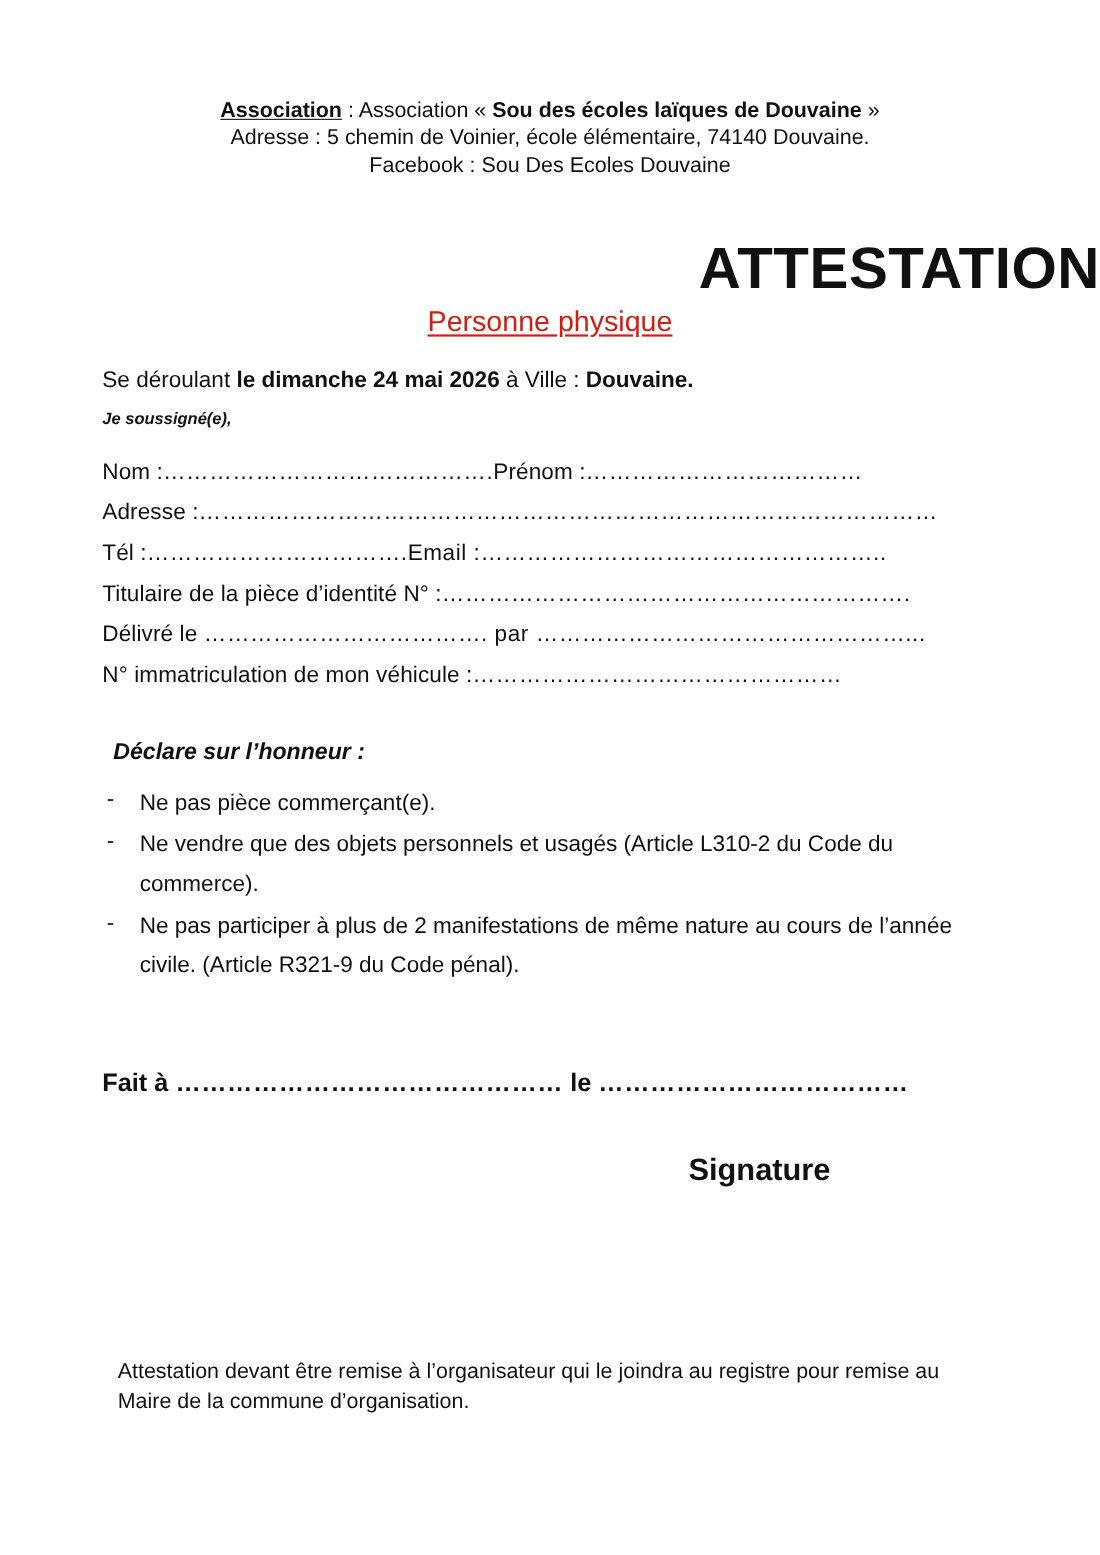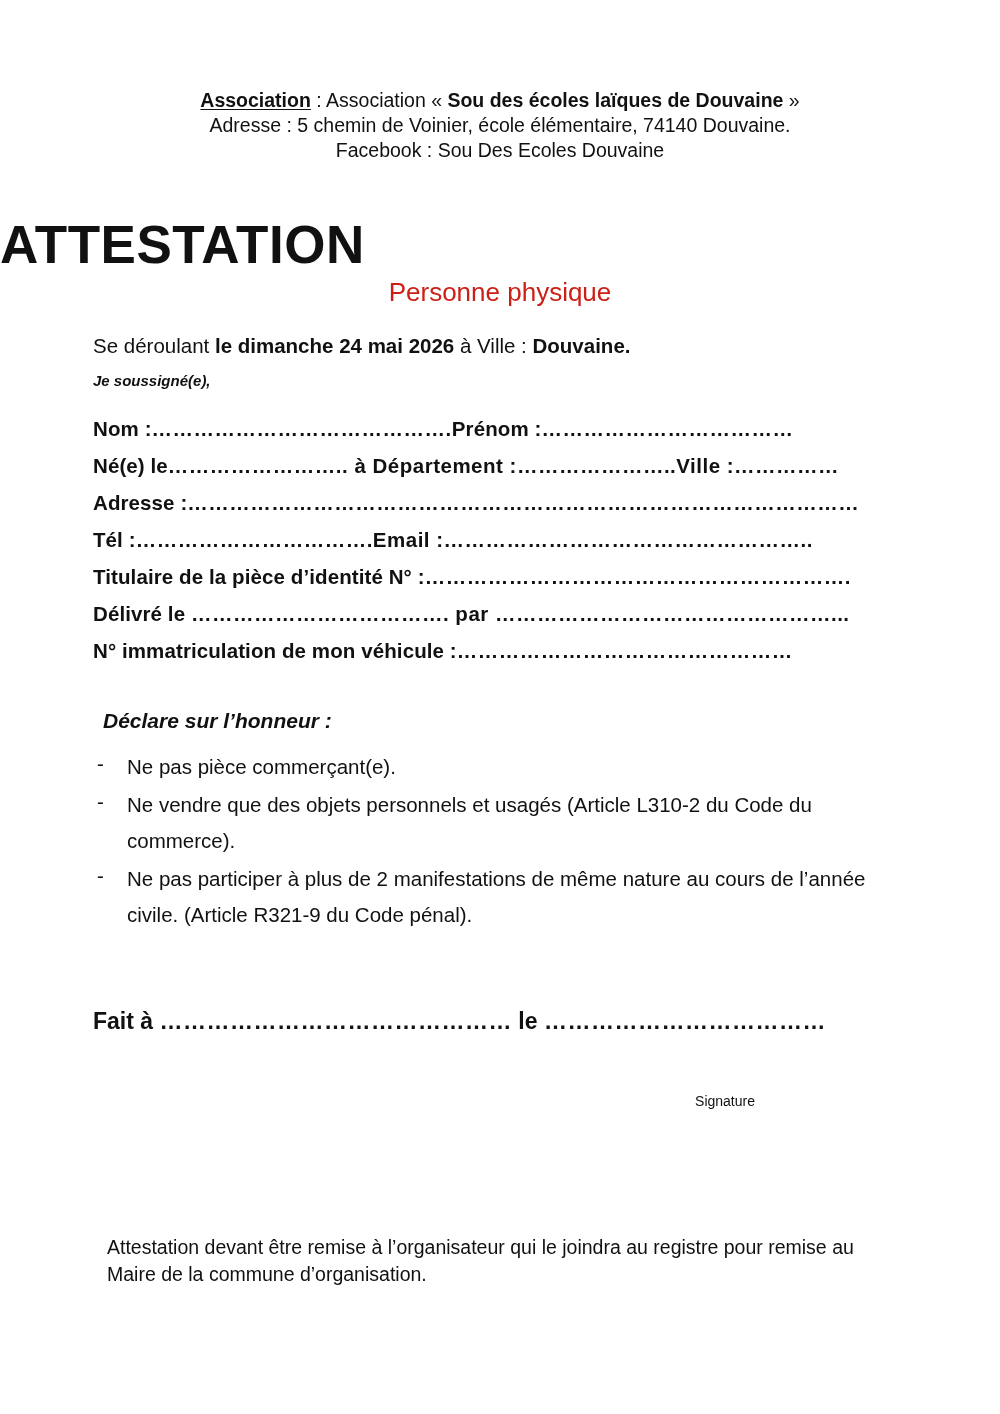--- a/index.html
+++ b/index.html
@@ -41,37 +41,38 @@
     text-decoration: underline;
     text-underline-offset: 2px;
   }
 
   
   .doc-title {
     position: absolute;
     left: 0;
     right: 0;
     top: 216px;
-    text-align: left;
+    text-align: right;
     font-size: 53px;
     font-weight: bold;
     letter-spacing: 0.5px;
     line-height: 58px;
   }
   .doc-subtitle {
     position: absolute;
     left: 0;
     right: 0;
     top: 276px;
     text-align: center;
     font-size: 26px;
     line-height: 32px;
     color: #cc2017;
   }
   .doc-subtitle span {
+    text-decoration: underline;
     text-underline-offset: 3px;
   }
 
   
   .body-block {
     position: absolute;
     left: 93px;
     right: 93px;
     top: 332px;
   }
@@ -90,21 +91,20 @@
     font-weight: bold;
     line-height: 26px;
     margin: 0 0 16px 0;
   }
 
   
   .form-list {
     margin: 0;
     padding: 0;
     list-style: none;
-    font-weight: bold;
   }
   .form-line {
     font-size: 20.5px;
     line-height: 37px;
     white-space: nowrap;
     overflow: hidden;
     letter-spacing: 0.1px;
   }
   .dots { letter-spacing: 0.5px; }
 
@@ -148,22 +148,22 @@
     line-height: 32px;
     margin-top: 72px;
     white-space: nowrap;
   }
   .signature-row {
     margin-top: 50px;
     text-align: right;
     padding-right: 152px;
   }
   .signature-label {
-    font-size: 14px;
-    font-weight: normal;
+    font-size: 28px;
+    font-weight: bold;
     line-height: 28px;
   }
 
   
   .footer-note {
     position: absolute;
     left: 107px;
     right: 95px;
     top: 1234px;
     font-size: 19.5px;
@@ -186,21 +186,20 @@
 
   <div class="body-block">
 
     <p class="lead"><span>Se déroulant </span><b>le dimanche 24 mai 2026</b><span> à Ville : </span><b>Douvaine.</b></p>
 
     <p class="sworn-intro">Je soussigné(e),</p>
 
     <ul class="form-list">
       <li class="form-line"><span>Nom :</span><span class="dots">…………………………………….</span><span>Prénom :</span><span class="dots">………………………………</span></li>
 
-      <li class="form-line"><span>Né(e) le</span><span class="dots">…………………….. à Département :</span><span class="dots">…………………..Ville :……………</span></li>
 
       <li class="form-line"><span>Adresse :</span><span class="dots">……………………………………………………………………………………</span></li>
 
 
       <li class="form-line"><span>Tél :</span><span class="dots">…………………………….Email :</span><span class="dots">……………………………………………..</span></li>
 
       <li class="form-line"><span>Titulaire de la pièce d’identité N° :</span><span class="dots">…………………………………………………….</span></li>
 
       <li class="form-line"><span>Délivré le </span><span class="dots">………………………………. par </span><span class="dots">…………………………………………...</span></li>
 

